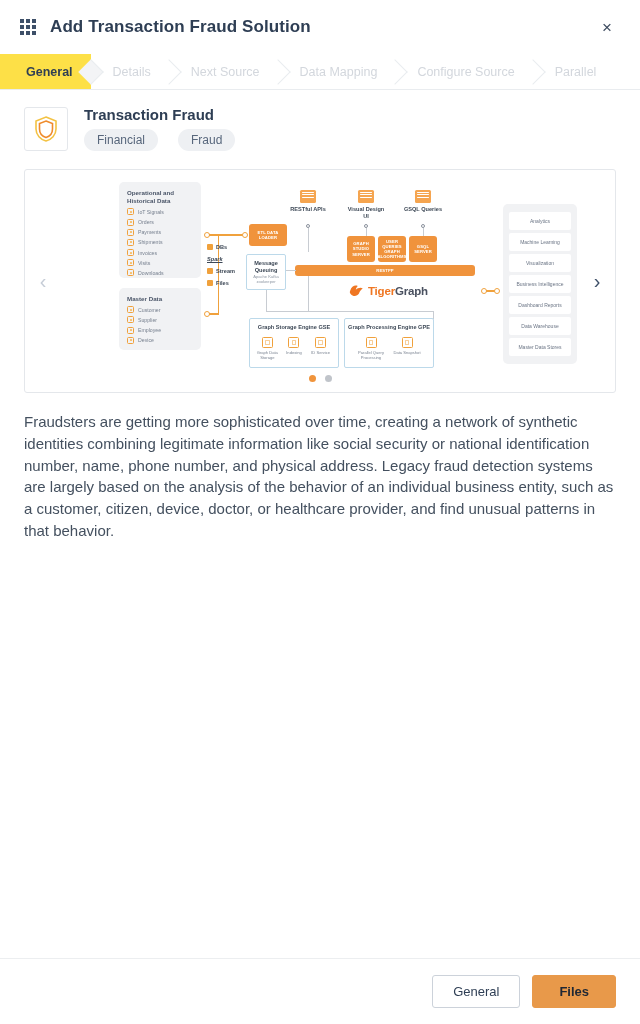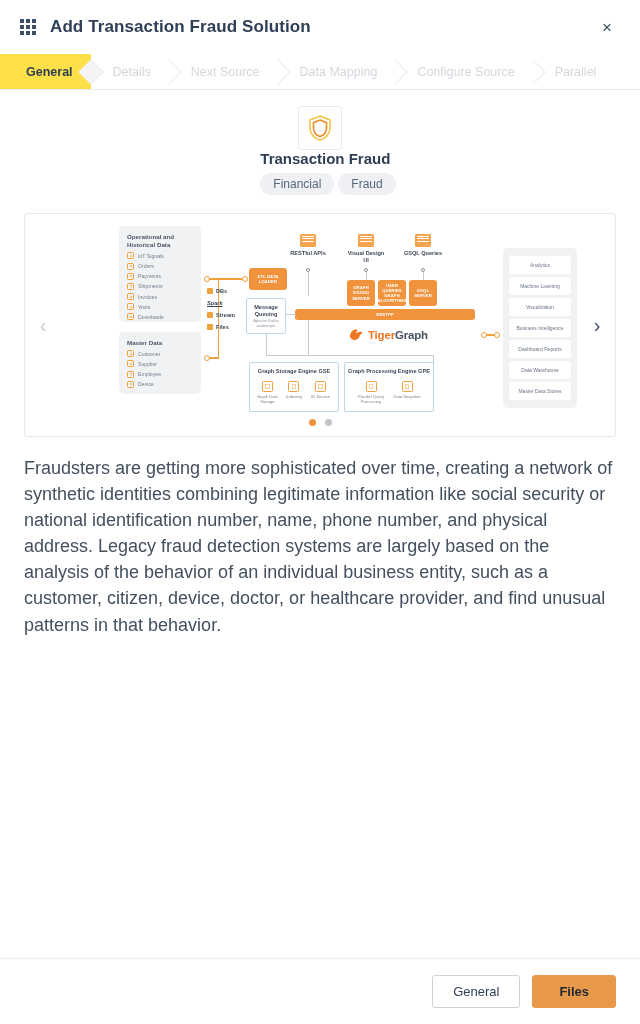--- a/index.html
+++ b/index.html
@@ -38,27 +38,27 @@
   .step::after {
     content:""; position:absolute; right:-9px; top:50%;
     width:17px; height:17px; margin-top:-8.5px;
     border-top:1px solid #e9ecef; border-right:1px solid #e9ecef;
     transform: rotate(45deg); background:#fff; z-index:2;
   }
   .step.active::after { background:#f3f4f6; }
   .step:last-child::after { display:none; }
 
   
-  .sol-head { display:flex; align-items:center; padding:16px 24px 10px 24px;flex-direction:column; }
+  .sol-head { display:flex; align-items:center; padding:16px 24px 10px 24px; }
   .sol-icon { width:44px; height:44px; border:1px solid #e4e7eb; border-radius:3px;
     display:flex; align-items:center; justify-content:center; background:#fff;
     flex:0 0 auto; }
   .sol-meta { margin-left:16px; }
   .sol-title { font-size:15px; font-weight:700; color:#2e3e54; margin-bottom:6px; }
-  .tags { display:flex; gap:4px; }
+  .tags { display:flex; gap:20px; }
   .tag { background:#eef0f3; color:#58677c; font-size:12px;
     padding:4px 13px; border-radius:11px; cursor:pointer; }
 
   
   .carousel { position:relative; margin:8px 24px 0 24px;
     border:1px solid #e4e7eb; border-radius:3px; background:#fff;
     height:224px; overflow:hidden; }
   .car-arrow { position:absolute; top:50%; margin-top:-14px; width:28px; height:28px;
     display:flex; align-items:center; justify-content:center;
     font-size:20px; cursor:pointer; user-select:none; background:none;
@@ -110,21 +110,21 @@
     background:#f5a550; display:flex; flex-direction:column; padding:1.6px; gap:1.2px; }
   .topic span { display:block; height:1.3px; background:#fff; border-radius:0.5px; }
   .sm-ic { width:11px; height:11px; border:0.9px solid #f0a13c; border-radius:1.5px;
     position:relative; margin:0 auto; }
   .sm-ic::after { content:""; position:absolute; inset:2.2px; border:0.9px solid #f8ce98;
     border-radius:0.5px; }
   .sm-lab { font-size:4.1px; color:#7b8492; text-align:center; line-height:1.25;
     margin-top:2px; }
 
   
-  .desc { margin:18px 24px 0 24px; font-size:18px; line-height:1.45; color:#44505f; }
+  .desc { margin:18px 24px 0 24px; font-size:15px; line-height:1.45; color:#44505f; }
 
   
   .footer { position:absolute; left:0; right:0; bottom:0; height:66px;
     background:#fff; border-top:1px solid #eceef0;
     display:flex; align-items:center; justify-content:flex-end; padding:0 24px;
     gap:12px; }
   .btn { font-family:"Liberation Sans", sans-serif; font-size:13px;
     padding:8px 20px; border-radius:3px; cursor:pointer; }
   .btn-cancel { background:#fff; border:1px solid #ccd2da; color:#2e3e54; }
   .btn-next { background:#e8994a; border:1px solid #e8994a; color:#1f2733;

